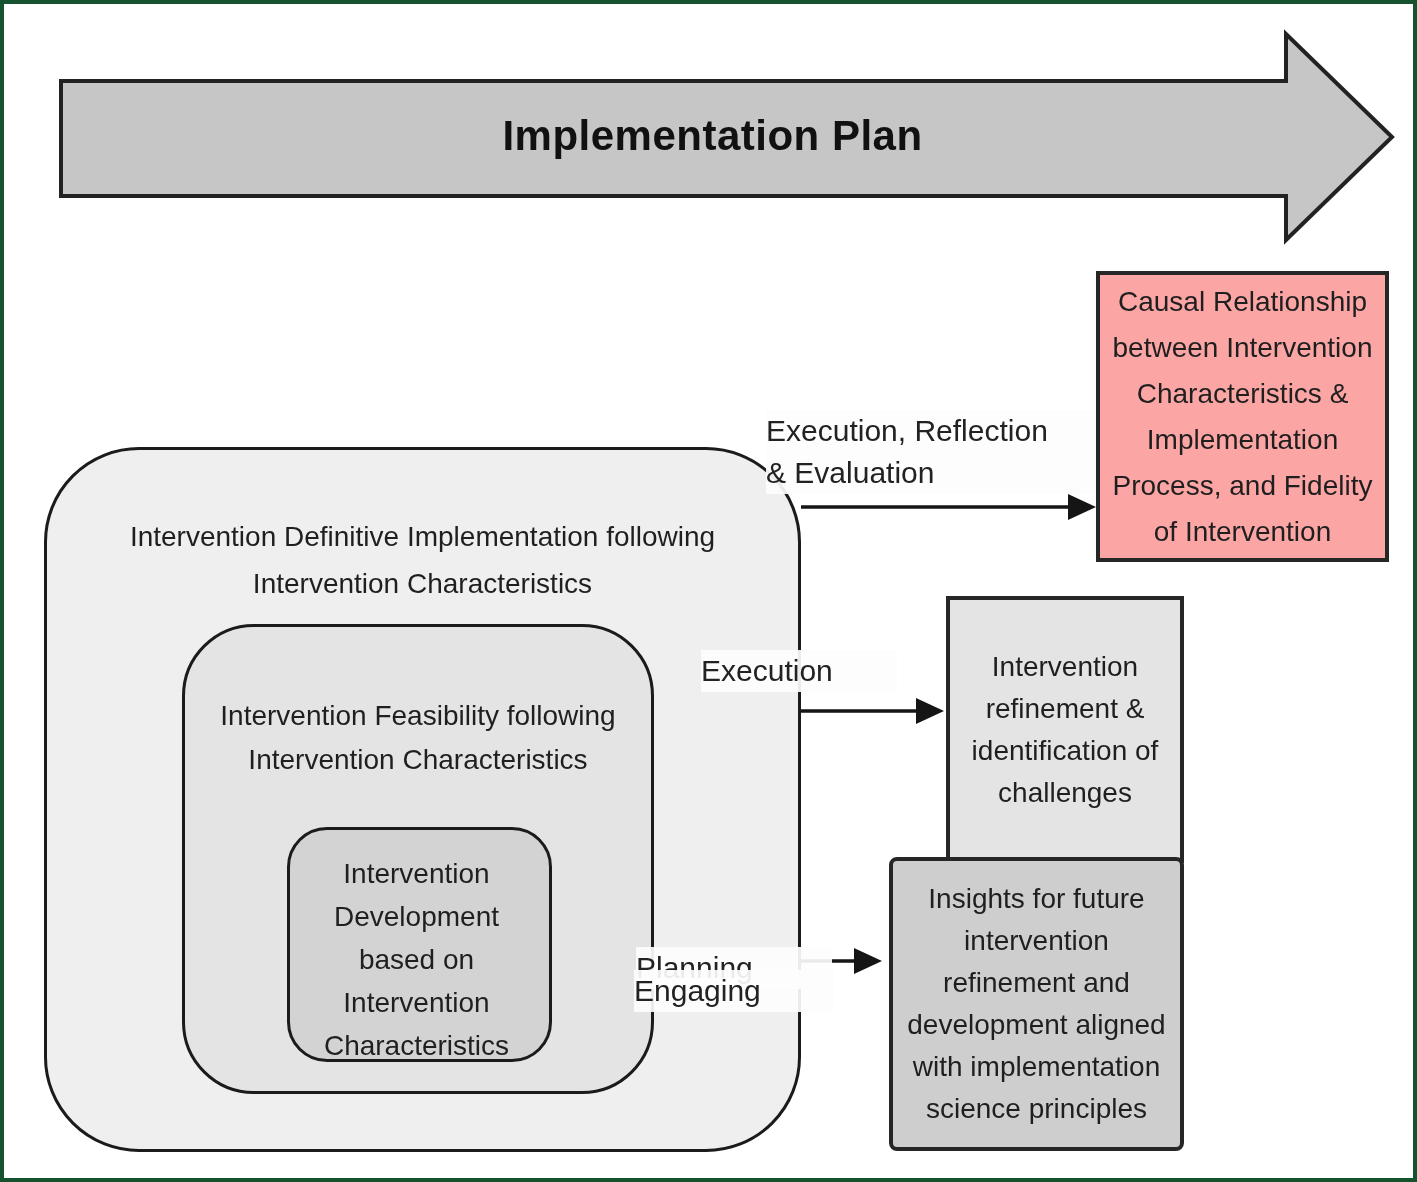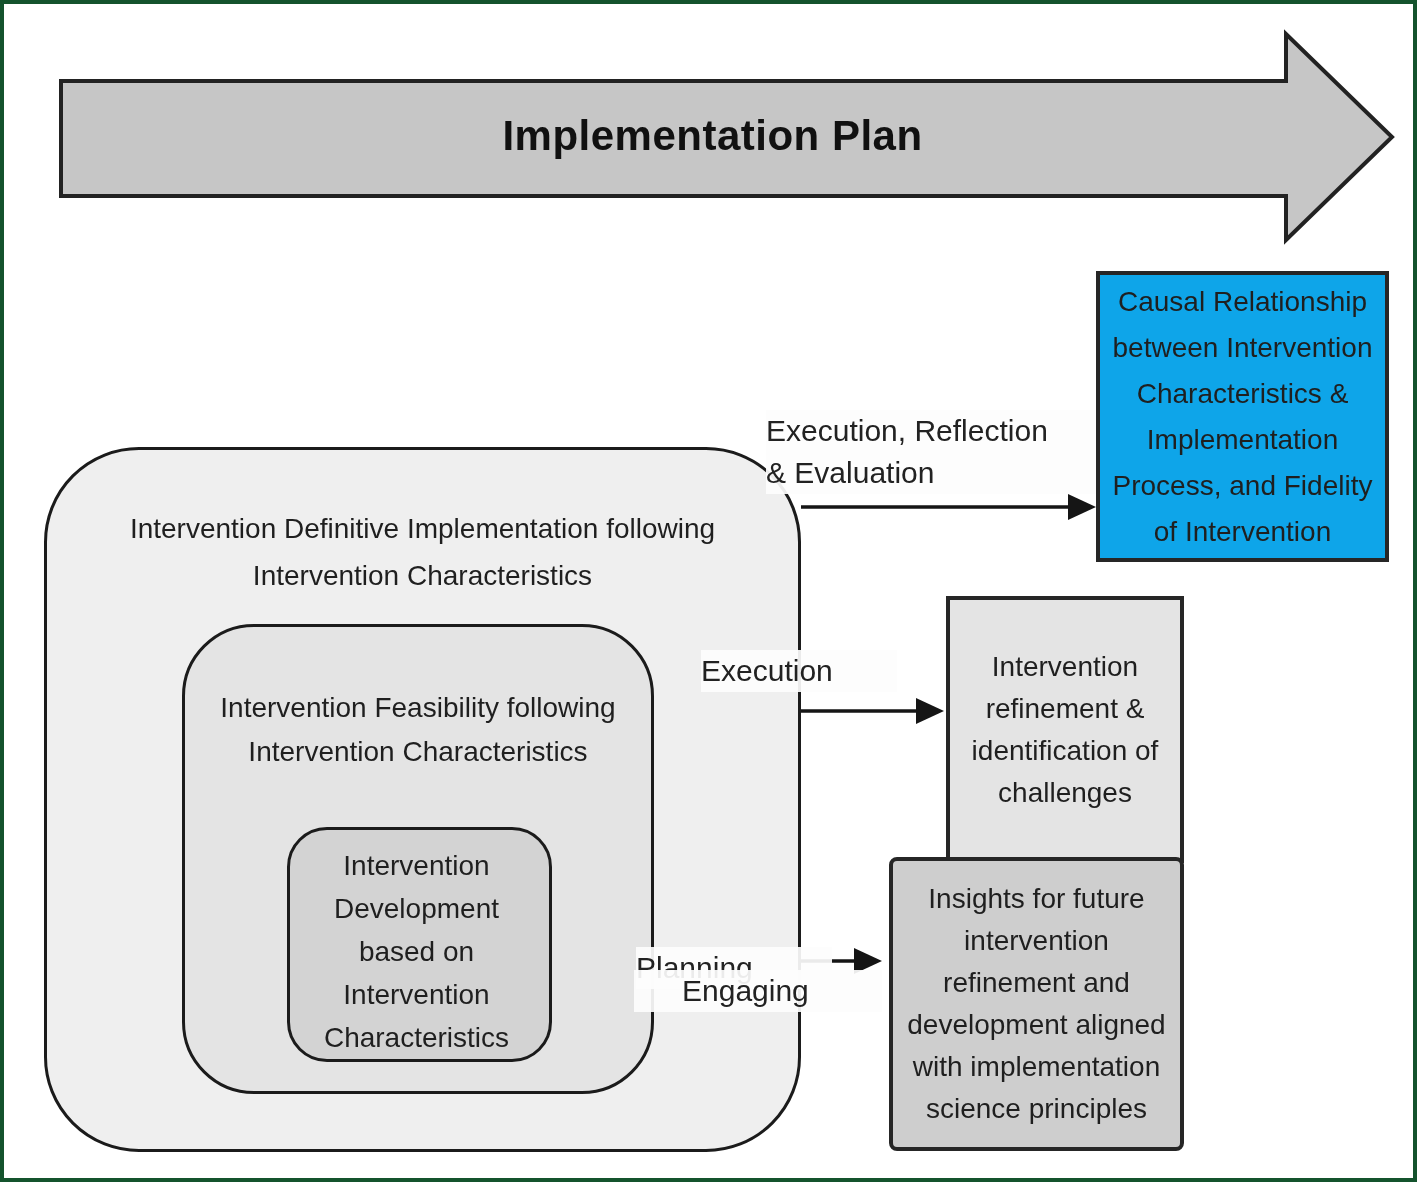--- a/index.html
+++ b/index.html
@@ -22,21 +22,21 @@
     letter-spacing:0.5px;
   }
   .round-rect{
     box-sizing:border-box;
     border:3px solid #1b1b1b;
   }
   .rect-outer{left:40px;top:443px;width:757px;height:705px;border-radius:95px;}
   .rect-middle{left:178px;top:620px;width:472px;height:470px;border-radius:72px;}
   .rect-inner{left:283px;top:823px;width:265px;height:235px;border-radius:40px;}
   .rect-label{
-    text-align:center;font-size:28px;color:#1f1f1f;
+    text-align:center;font-size:28px;color:#1f1f1f;margin-top:8px;
   }
   .outer-label{left:60px;top:501px;width:717px;line-height:47px;}
   .middle-label{left:188px;top:682px;width:452px;line-height:44px;}
   .inner-label{left:290px;top:840px;width:245px;line-height:43px;}
   .outcome-box{
     box-sizing:border-box;
     border:4px solid #262626;
     display:flex;align-items:center;justify-content:center;
     text-align:center;
     font-size:28px;color:#1f1f1f;
@@ -47,21 +47,21 @@
   .box-insights{left:885px;top:853px;width:295px;height:294px;line-height:42px;border-radius:8px;}
   .flow-label{
     text-align:left;
     font-size:30px;color:#222;
     line-height:42px;
     background:rgba(253,253,253,0.92);
   }
   .label-exec-refl{left:762px;top:406px;width:336px;}
   .label-exec{left:697px;top:646px;width:196px;}
   .label-planning{left:632px;top:932px;width:196px;margin-top:11px;}
-  .label-engaging{left:630px;top:966px;width:200px;padding-left:48px;}
+  .label-engaging{left:630px;top:966px;width:200px;}
 </style>
 </head>
 <body>
 
 <div class="canvas">
 
   <svg class="overlay" viewBox="0 0 1417 1182">
     <polygon points="57,77 1282,77 1282,30 1388,133 1282,236 1282,192 57,192" stroke="#222222" stroke-width="4" stroke-linejoin="miter" style="fill: rgb(198, 198, 198);"></polygon>
     <line x1="797" y1="503" x2="1070" y2="503" stroke="#151515" stroke-width="3.5"></line>
     <polygon points="1092,503 1064,490 1064,516" fill="#151515"></polygon>
@@ -82,21 +82,21 @@
   <div class="abs rect-label inner-label">Intervention Development based on Intervention Characteristics</div>
 
   <div class="abs flow-label label-exec-refl">
     <div>Execution, Reflection</div>
     <div>&amp; Evaluation</div>
   </div>
   <div class="abs flow-label label-exec">Execution</div>
   <div class="abs flow-label label-planning">Planning</div>
   <div class="abs flow-label label-engaging">Engaging</div>
 
-  <div class="abs outcome-box box-causal" style="background-color: #0ea5e9; justify-content: flex-end;">
+  <div class="abs outcome-box box-causal" style="background-color: #fca5a5; justify-content: flex-end;">
     <span>Causal Relationship between Intervention Characteristics &amp; Implementation Process, and Fidelity of Intervention</span>
   </div>
   <div class="abs outcome-box box-refine" style="background-color: rgb(228, 228, 228);">
     <span>Intervention refinement &amp; identification of challenges</span>
   </div>
   <div class="abs outcome-box box-insights" style="background-color: rgb(206, 206, 206);">
     <span>Insights for future intervention refinement and development aligned with implementation science principles</span>
   </div>
 
 </div>

